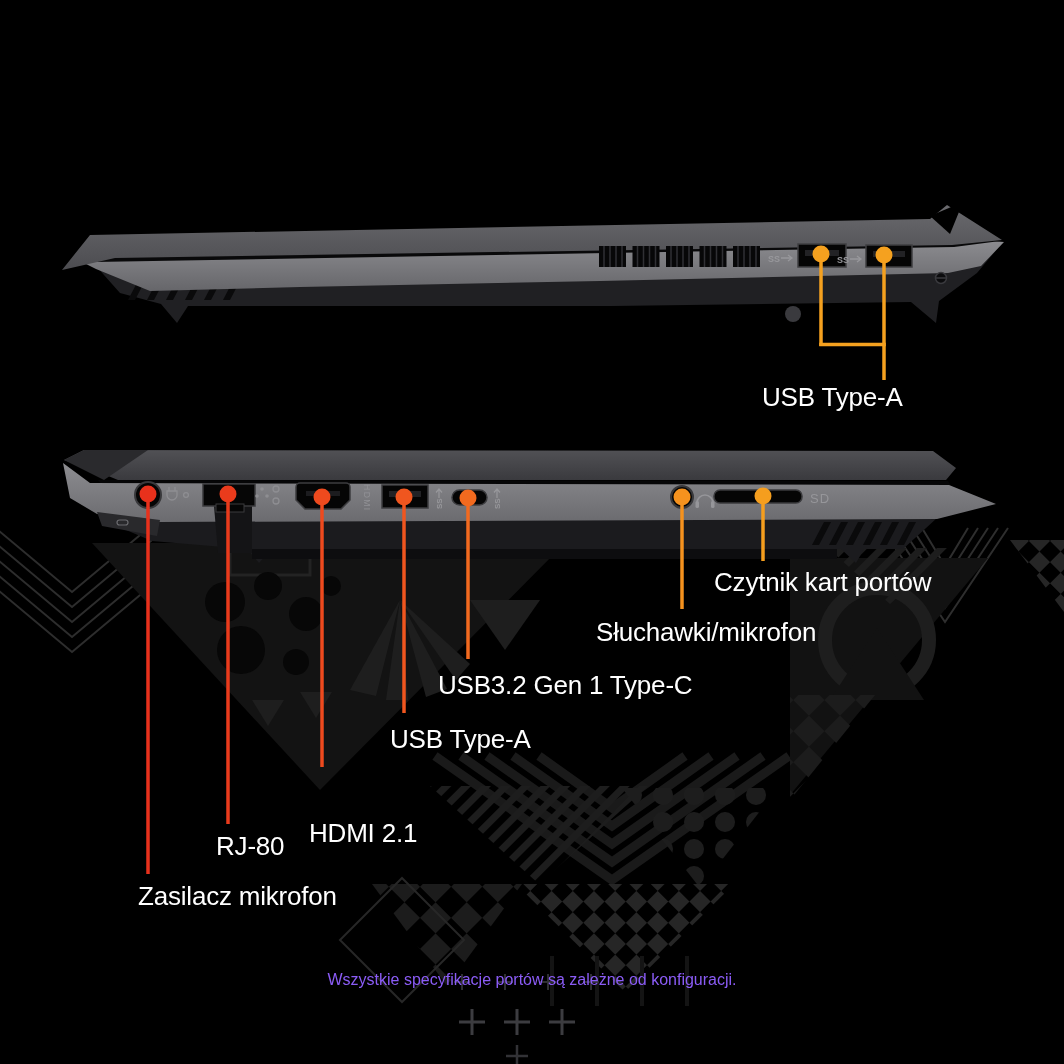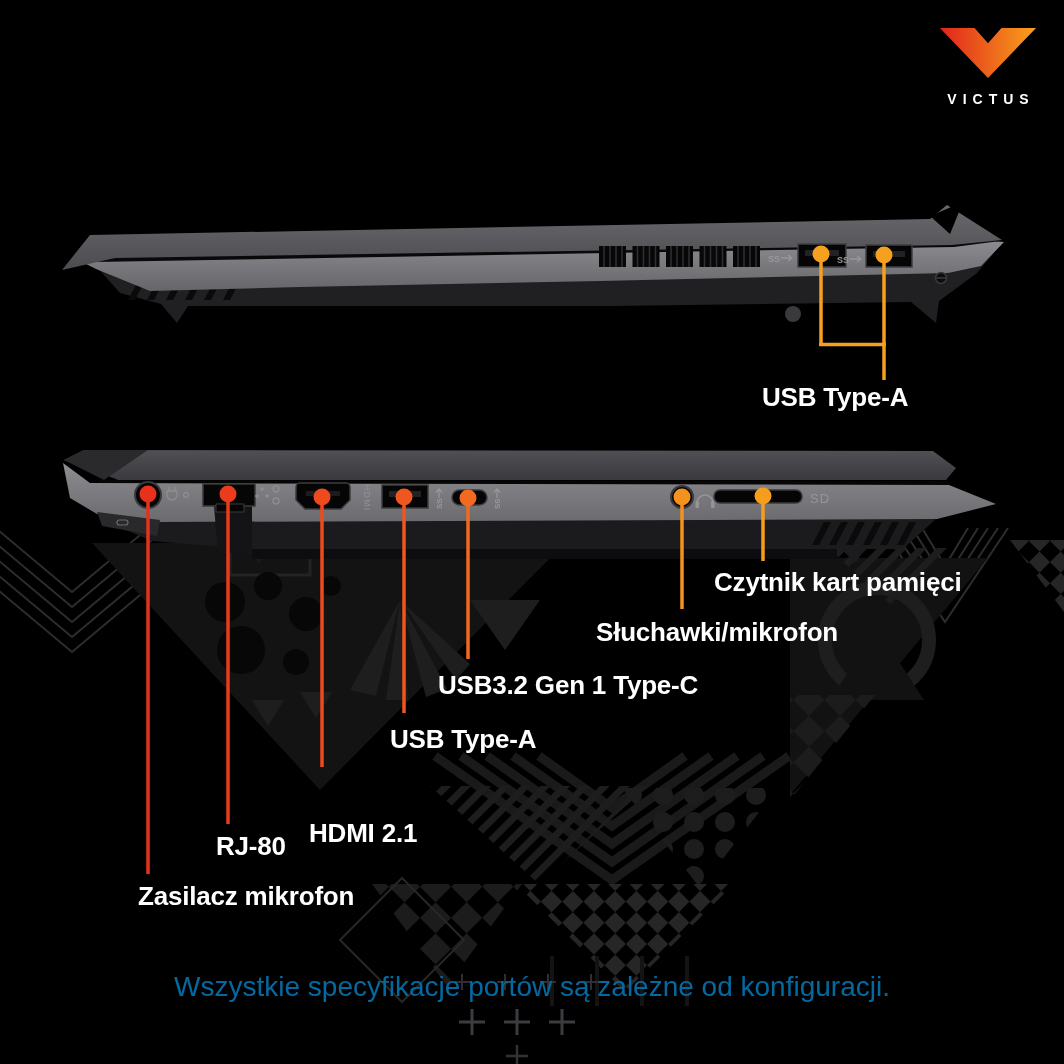--- a/index.html
+++ b/index.html
@@ -1,22 +1,22 @@
 <!DOCTYPE html>
 <html><head>
 <meta charset="utf-8">
 <style>
   html,body{margin:0;padding:0;background:#000;}
   #canvas{position:relative;width:1064px;height:1064px;background:#000;overflow:hidden;
           font-family:"Liberation Sans",sans-serif;}
   #scene{position:absolute;left:0;top:0;}
   .label{position:absolute;color:#ffffff;font-size:26px;line-height:1.2;
-         letter-spacing:-0.2px;white-space:nowrap;font-weight:700;}
+         letter-spacing:-0.2px;white-space:nowrap;font-weight:400;}
   .footnote{position:absolute;left:0;top:971px;width:100%;text-align:center;
-            color:#0369a1;font-size:28px;letter-spacing:0;}
+            color:#8b5cf6;font-size:16px;letter-spacing:0;}
   .logo{position:absolute;left:930px;top:22px;width:116px;text-align:center;}
   .logo-text{margin-top:7px;color:#ffffff;font-size:14px;font-weight:700;
              letter-spacing:6px;text-indent:6px;}
 </style>
 </head>
 <body>
 
 <div id="canvas">
 
 <svg id="scene" width="1064" height="1064" viewBox="0 0 1064 1064">
@@ -270,37 +270,25 @@
     <circle cx="322" cy="497" r="8.5" stroke="none" fill="#ee4a1e"></circle>
     <circle cx="404" cy="497" r="8.5" stroke="none" fill="#f0561f"></circle>
     <circle cx="468" cy="498" r="8.5" stroke="none" fill="#f26a1f"></circle>
     <circle cx="682" cy="497" r="8.5" stroke="none" fill="#f5921e"></circle>
     <circle cx="763" cy="496" r="8.5" stroke="none" fill="#f59e1e"></circle>
   </g>
 </svg>
 
 <div>
   <div class="label" style="left:762px;top:382px">USB Type-A</div>
-  <div class="label" style="left:714px;top:567px">Czytnik kart pamięci</div>
+  <div class="label" style="left:714px;top:567px">Czytnik kart portów</div>
   <div class="label" style="left:596px;top:617px">Słuchawki/mikrofon</div>
   <div class="label" style="left:438px;top:670px">USB3.2 Gen 1 Type-C</div>
   <div class="label" style="left:390px;top:724px">USB Type-A</div>
   <div class="label" style="left:309px;top:818px">HDMI 2.1</div>
   <div class="label" style="left:216px;top:831px">RJ-80</div>
   <div class="label" style="left:138px;top:881px">Zasilacz mikrofon</div>
 </div>
 
 <div class="footnote">Wszystkie specyfikacje portów są zależne od konfiguracji.</div>
 
-<div class="logo">
-  <svg width="100" height="58" viewBox="0 0 104 60">
-    <defs>
-      <linearGradient id="vGrad" x1="0" y1="0" x2="1" y2="0">
-        <stop offset="0" stop-color="#e0241c"></stop>
-        <stop offset="1" stop-color="#f9a21b"></stop>
-      </linearGradient>
-    </defs>
-    <path d="M2,6 H38 L52,22 L66,6 H102 L52,58 Z" fill="url(#vGrad)"></path>
-  </svg>
-  <div class="logo-text">VICTUS</div>
+
 </div>
 
-</div>
-
 </body></html>

